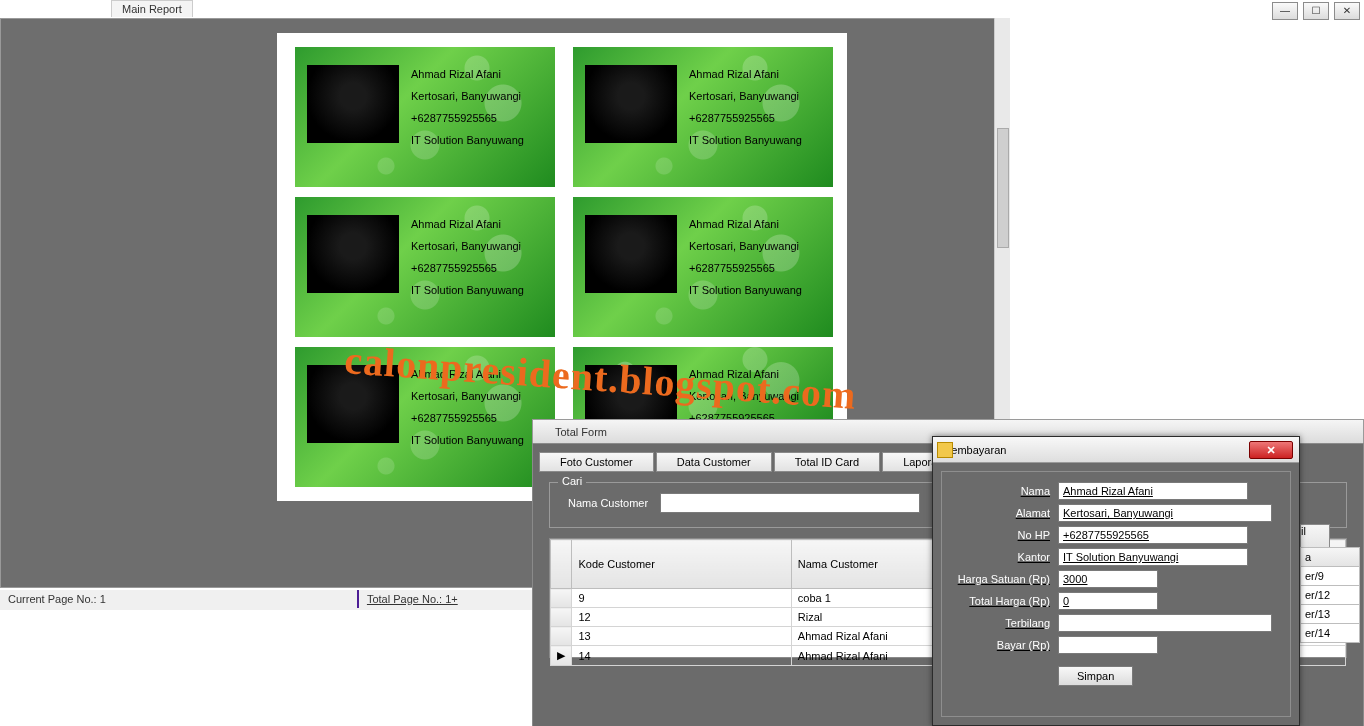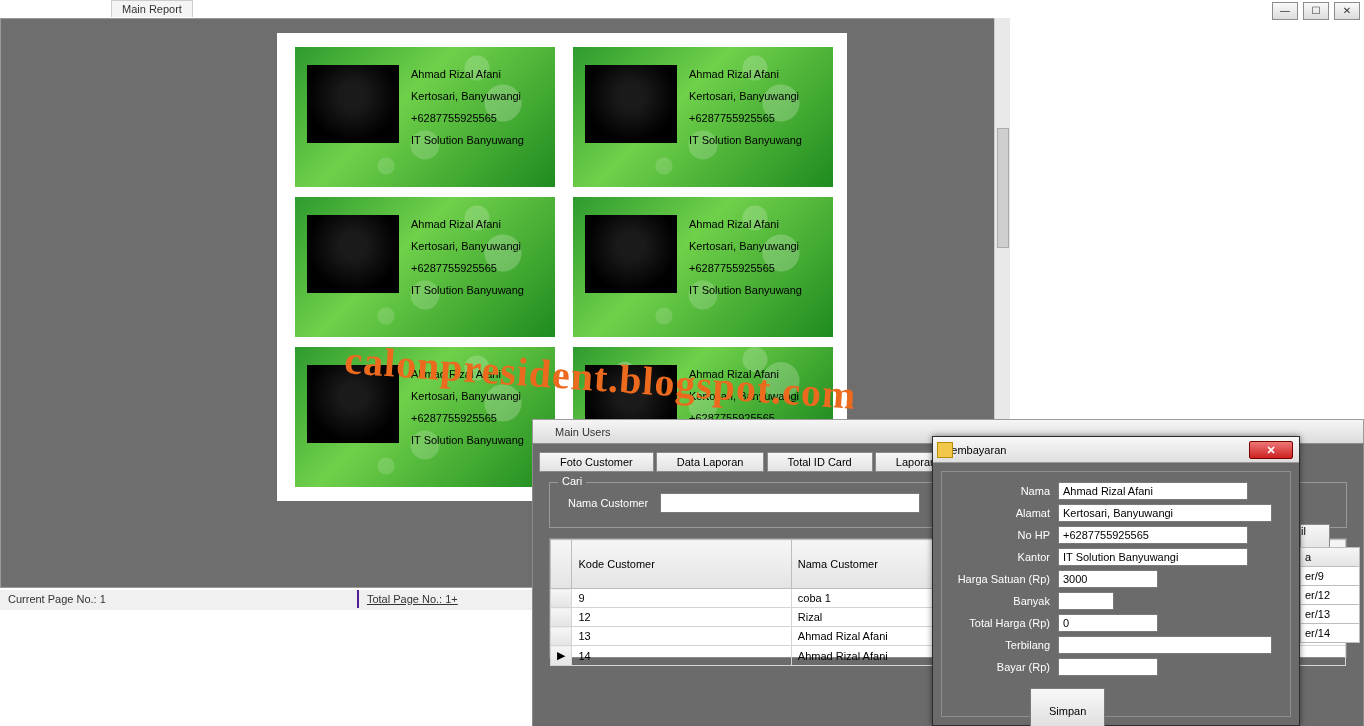--- a/index.html
+++ b/index.html
@@ -52,28 +52,28 @@
 .rightcol div{background:#fff;border:1px solid #bdbdbd;border-top:none;padding:3px 4px;color:#000;white-space:nowrap;}
 .rightcol .hd{border-top:1px solid #bdbdbd;background:linear-gradient(#f6f6f6,#e4e4e4);}
 .btn-right{position:absolute;left:1300px;top:524px;width:30px;height:34px;background:linear-gradient(#f6f6f6,#dedede);border:1px solid #8a8a8a;}
 
 
 .dialog { position:absolute; left:932px; top:436px; width:368px; height:290px; background:#6b6b6b; border:1px solid #2b2b2b; box-shadow:0 0 6px rgba(0,0,0,.5);}
 .dlg-title{height:26px;background:linear-gradient(#f8f8f8,#dedede);border-bottom:1px solid #9a9a9a;line-height:26px;padding-left:11px;color:#000;position:relative;}
 .dlg-icon{position:absolute;left:4px;top:5px;width:16px;height:16px;background:#f2c84b;border:1px solid #b98b00;}
 .dlg-close{position:absolute;right:6px;top:4px;width:44px;height:18px;background:linear-gradient(#e77,#c22);border:1px solid #7a0000;border-radius:2px;color:#fff;text-align:center;line-height:16px;font-weight:bold;}
 .dlg-body{position:absolute;left:8px;top:34px;right:8px;bottom:8px;border:1px solid #8e8e8e;padding:10px 12px;}
-.frow{display:flex;align-items:center;margin-bottom:4px;}
+.frow{display:flex;align-items:center;margin-bottom:4px;text-decoration:underline;}
 .frow label{width:96px;text-align:right;color:#fff;margin-right:8px;}
 .frow input{height:18px;background:#fff;border:1px solid #7a7a7a;padding:1px 4px;color:#000;}
 .frow input.w1{width:190px;}
 .frow input.w2{width:100px;}
 .frow input.w3{width:56px;}
 .frow input.w4{width:214px;}
-.dlg-btn{margin:8px 0 0 76px;padding:16px 18px;background:linear-gradient(#f8f8f8,#dcdcdc);border:1px solid #7a7a7a;color:#000;}
+.dlg-btn{margin:8px 0 0 104px;padding:3px 18px;background:linear-gradient(#f8f8f8,#dcdcdc);border:1px solid #7a7a7a;color:#000;}
 
 .watermark{position:absolute;left:344px;top:354px;font-size:40px;font-weight:bold;color:#ec6a1e;transform:rotate(4deg);pointer-events:none;letter-spacing:1px;font-family:Georgia,serif;}
 </style>
 </head>
 <body>
 
 <div class="report-area">
   <div class="report-tab-bar">
     <span class="report-tab">Main Report</span>
   </div>
@@ -145,26 +145,26 @@
   <span class="status-sep">Total Page No.: 1+</span>
 </div>
 
 <div style="position:absolute;right:4px;top:2px;">
   <span class="winbtn">—</span>
   <span class="winbtn">☐</span>
   <span class="winbtn">✕</span>
 </div>
 
 <div class="mainform-title" style="position:absolute;left:532px;top:419px;width:832px;">
-  <span>Main Users</span>
+  <span>Total Form</span>
 </div>
 <div class="mainform" style="top:443px;">
   <div class="tabstrip">
     <span class="tab">Foto Customer</span>
-    <span class="tab">Data Laporan</span>
+    <span class="tab">Data Customer</span>
     <span class="tab">Total ID Card</span>
     <span class="tab">Laporan Lengkap</span>
     <span class="tab">Users Application</span>
   </div>
   <div class="groupbox">
     <span class="groupbox-label">Cari</span>
     <span class="gb-lbl">Nama Customer</span>
     <input class="gb-input" value="" style="">
   </div>
   <div class="grid">
@@ -237,24 +237,20 @@
       </div>
     <div class="frow">
         <label>Kantor</label>
         <input class="w1" value="IT Solution Banyuwangi" style="">
       </div>
     <div class="frow">
         <label>Harga Satuan (Rp)</label>
         <input class="w2" value="3000" style="">
       </div>
     <div class="frow">
-        <label>Banyak</label>
-        <input class="w3" value="" style="">
-      </div>
-    <div class="frow">
         <label>Total Harga (Rp)</label>
         <input class="w2" value="0" style="">
       </div>
     <div class="frow">
         <label>Terbilang</label>
         <input class="w4" value="" style="">
       </div>
     <div class="frow">
         <label>Bayar (Rp)</label>
         <input class="w2" value="" style="">

